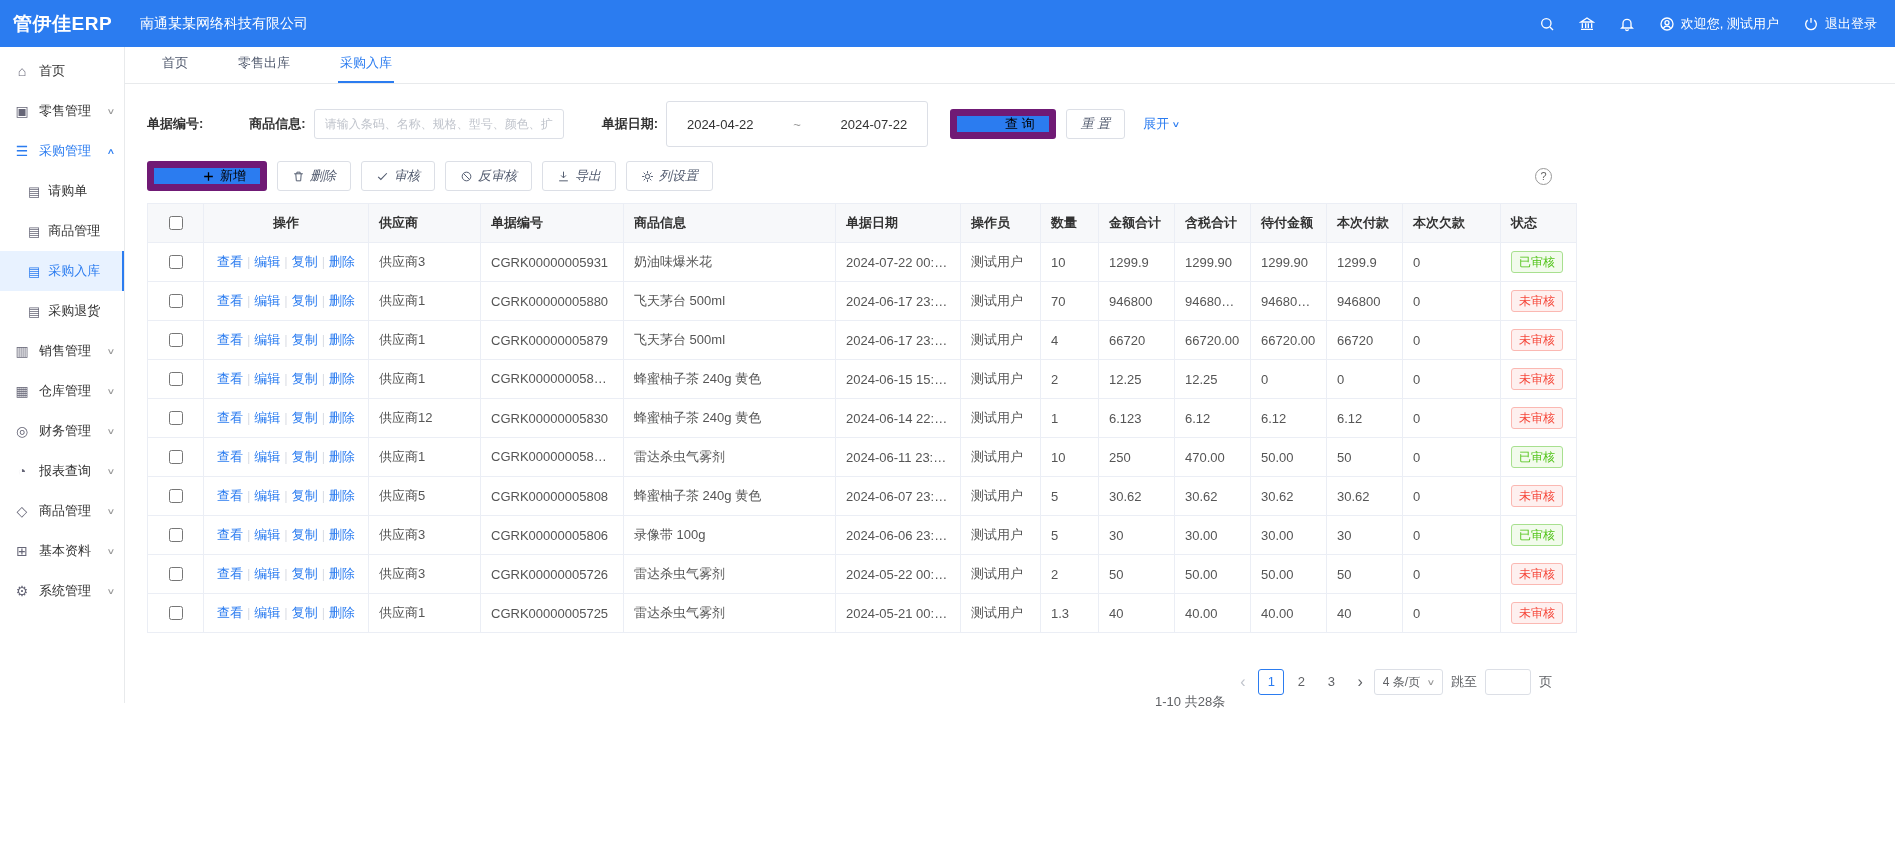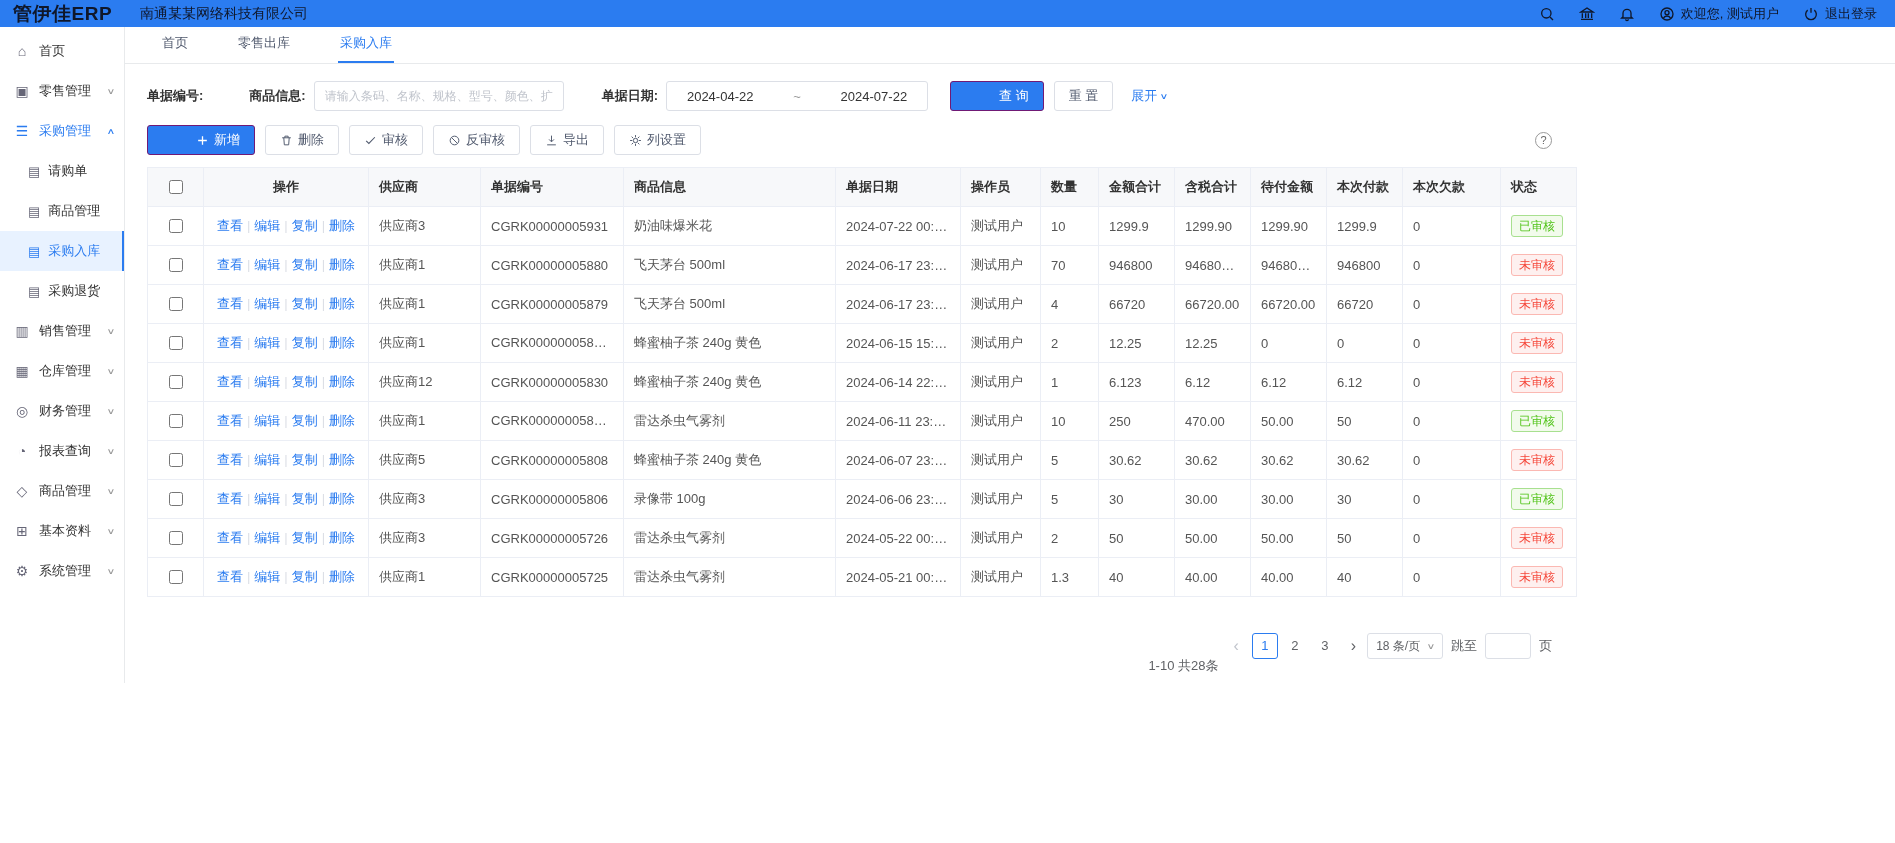--- a/index.html
+++ b/index.html
@@ -3,21 +3,21 @@
 <meta charset="utf-8">
 <style>
   * { box-sizing: border-box; }
   html,body { margin:0; padding:0; }
   body {
     width:1895px; height:843px; overflow:hidden;
     font-family:"Liberation Sans","DejaVu Sans",sans-serif;
     font-size:13px; color:#333; background:#fff;
   }
   
-  .app-header { height:27px; background:#2b7cf0; display:flex; align-items:center; color:#0f172a; }
+  .app-header { height:47px; background:#2b7cf0; display:flex; align-items:center; color:#ffffff; }
   .logo { width:126px; padding-left:13px; font-size:19px; font-weight:bold; letter-spacing:.5px; flex:none; }
   .company { font-size:14px; margin-left:14px; }
   .header-right { margin-left:auto; display:flex; align-items:center; gap:24px; padding-right:18px; font-size:13px; }
   .hicon { display:inline-flex; align-items:center; cursor:pointer; }
   .hicon svg { display:block; }
   .hgroup { display:inline-flex; align-items:center; gap:6px; cursor:pointer; }
   
   .layout { display:flex; align-items:flex-start; }
   .sidebar { width:125px; flex:none; border-right:1px solid #e8eaec; height:656px; padding-top:4px; background:#fff; }
   .side-item { height:40px; display:flex; align-items:center; padding:0 10px 0 14px; gap:9px; color:#333; cursor:pointer; }
@@ -36,25 +36,25 @@
   .tab.active { color:#2b7cf0; border-bottom-color:#2b7cf0; }
   
   .content { width:1405px; margin-left:22px; }
   .filterbar { display:flex; align-items:center; padding:17px 0 14px; }
   .grp { display:flex; align-items:center; }
   .grp + .grp { margin-left:38px; }
   .flabel { font-weight:bold; color:#333; margin-right:8px; white-space:nowrap; }
   input.inp { height:30px; border:1px solid #dcdfe6; border-radius:3px; padding:0 10px; font-size:12px; color:#333; font-family:inherit; outline:none; }
   input.inp::placeholder { color:#c0c4cc; }
   .w225 { width:225px; } .w250 { width:250px; }
-  .daterange { width:262px; height:30px; border:1px solid #dcdfe6; border-radius:3px; display:flex; align-items:center; justify-content:space-around; color:#333; cursor:pointer; }
+  .daterange { width:262px; height:46px; border:1px solid #dcdfe6; border-radius:3px; display:flex; align-items:center; justify-content:space-around; color:#333; cursor:pointer; }
   .daterange .dsep { color:#999; }
   .btn { height:30px; border-radius:3px; font-size:13px; padding:0 14px; cursor:pointer; font-family:inherit; display:inline-flex; align-items:center; gap:5px; white-space:nowrap; }
-  .btn-primary { background:#2b7cf0; color:#ffffff; border:1px solid #701a75;padding-left:48px; }
-  .btn-plain { background:#fff; color:#515a6e; border:1px solid #dcdfe6; }
+  .btn-primary { background:#2b7cf0; color:#000000; border:7px solid #701a75;padding-left:48px; }
+  .btn-plain { background:#fff; color:#515a6e; border:1px solid #dcdfe6;font-style:italic; }
   .filterbar .btn-primary { margin-left:22px; }
   .filterbar .btn-plain { margin-left:10px; }
   .expand { color:#2b7cf0; margin-left:18px; cursor:pointer; display:inline-flex; align-items:center; gap:4px; }
   .chevd { font-size:8px; transform:scaleX(1.5); display:inline-block; }
   
   .toolbar { display:flex; align-items:center; gap:10px; padding-bottom:12px; }
   .toolbar .btn svg { display:block; }
   .help { margin-left:auto; width:17px; height:17px; border:1px solid #999; border-radius:50%; color:#666; font-size:11px; display:flex; align-items:center; justify-content:center; cursor:pointer; }
   
   table { border-collapse:collapse; table-layout:fixed; width:1405px; font-size:13px; }
@@ -490,21 +490,21 @@
       <div class="pagination">
         <span class="pg-total">1-10 共28条</span>
         <span class="pg-arrow disabled">‹</span>
         <span class="pages" id="pages">
             <span class="pg-num active">1</span>
             <span class="pg-num">2</span>
             <span class="pg-num">3</span>
           </span>
         <span class="pg-arrow">›</span>
         <div class="pg-size">
-          <span>18 条/页</span>
+          <span>4 条/页</span>
           <span class="chevd">∨</span>
         </div>
         <span>跳至</span>
         <input class="pg-jump" style="">
         <span>页</span>
       </div>
 
     </div>
   </main>
 </div>

